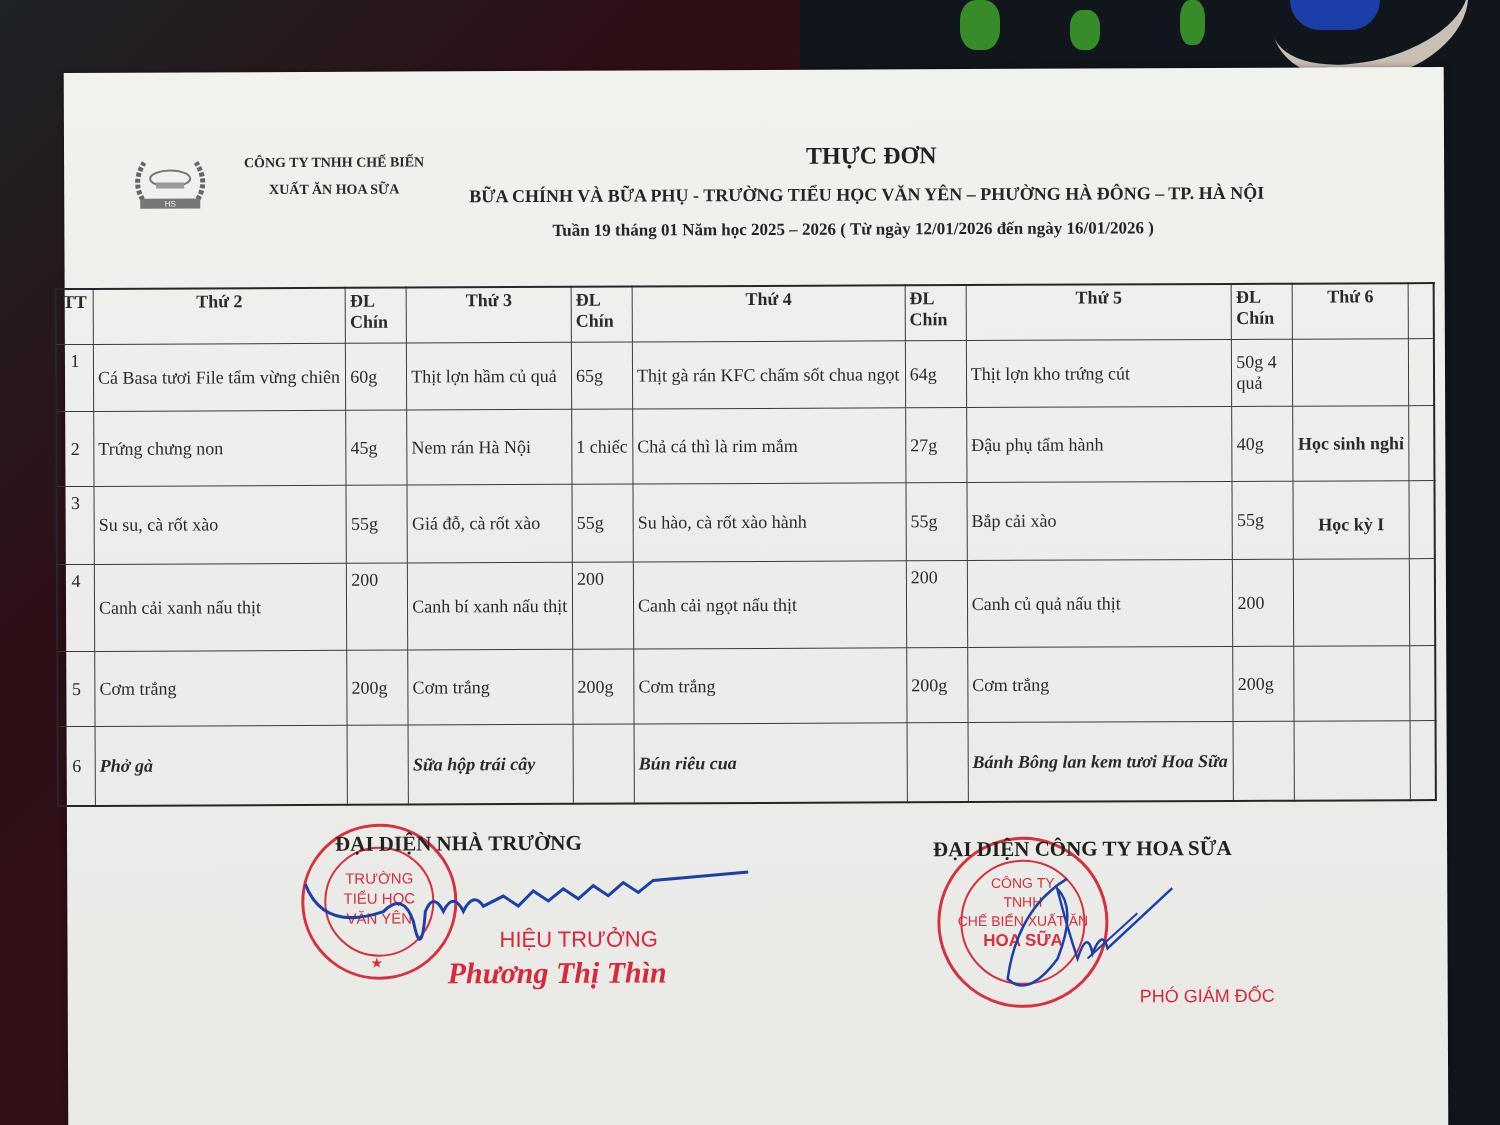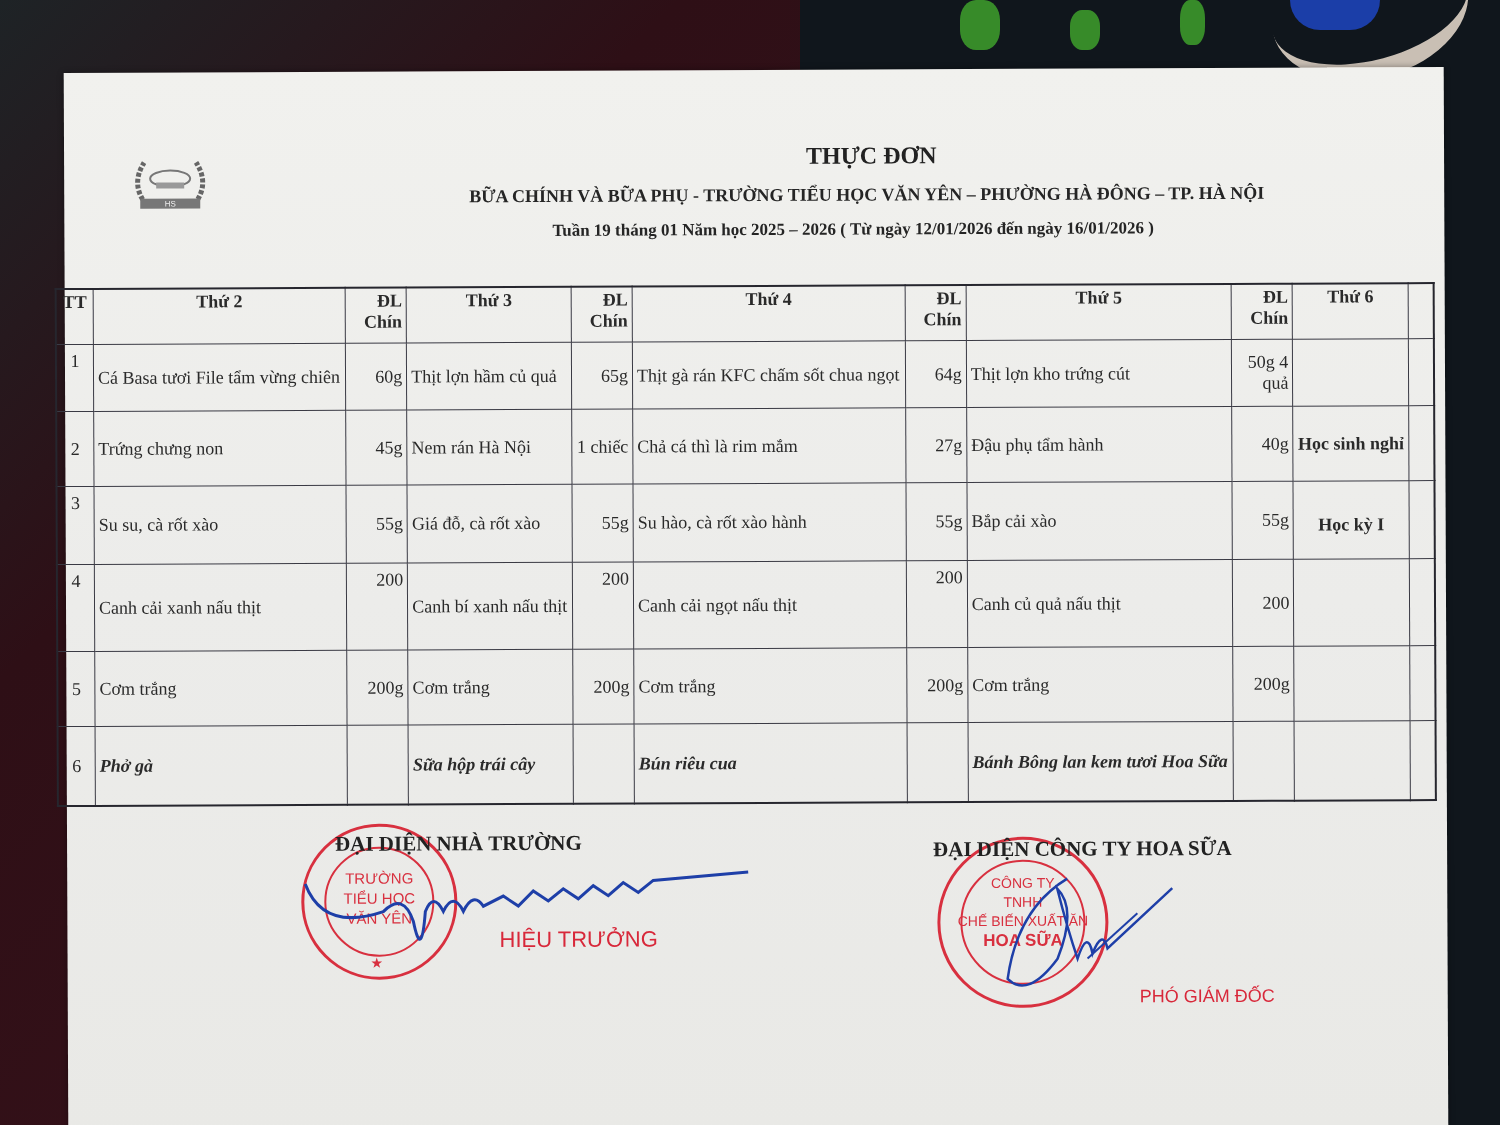--- a/index.html
+++ b/index.html
@@ -35,21 +35,21 @@
     position: absolute; left: -10px; top: 215px; width: 1380px;
     border-collapse: collapse; font-size: 18px; color: #2a2a2a;
   }
   table.menu td, table.menu th {
     border: 1.4px solid #3a3a44; padding: 2px 4px; vertical-align: middle;
   }
   table.menu { border: 2.5px solid #26262e; }
   table.menu th { font-weight: bold; vertical-align: top; height: 50px; }
   .c-tt { width: 28px; text-align: center; }
   .c-dish { text-align: left; }
-  .c-qty { width: 52px; text-align: right; }
+  .c-qty { width: 52px; text-align: left; }
   .c-extra { width: 16px; }
   .r1 td { height: 58px; }
   .r2 td { height: 70px; }
   .r3 td { height: 52px; }
   .r4 td { height: 78px; }
   .r5 td { height: 70px; }
   .r6 td { height: 74px; }
   .r6 .c-dish { font-style: italic; font-weight: bold; }
   .tt-top { vertical-align: top !important; padding-top: 6px !important; }
   .fri-note { text-align: center; font-weight: bold; }
@@ -79,20 +79,24 @@
 
   <svg class="logo" viewBox="0 0 88 64">
     <path d="M20 50 Q4 30 18 8" stroke="#666" stroke-width="5" fill="none" stroke-dasharray="4 2"></path>
     <path d="M68 50 Q84 30 70 8" stroke="#666" stroke-width="5" fill="none" stroke-dasharray="4 2"></path>
     <ellipse cx="44" cy="24" rx="20" ry="8" fill="none" stroke="#777" stroke-width="2"></ellipse>
     <rect x="30" y="28" width="28" height="6" fill="#999"></rect>
     <rect x="14" y="44" width="60" height="10" fill="#777"></rect>
     <text x="44" y="52" font-size="8" text-anchor="middle" fill="#eee" font-family="Liberation Sans, sans-serif">HS</text>
   </svg>
 
+  <div class="company">
+    <div>CÔNG TY TNHH CHẾ BIẾN</div>
+    <div>XUẤT ĂN HOA SỮA</div>
+  </div>
 
   <div class="title">THỰC ĐƠN</div>
   <div class="subtitle">BỮA CHÍNH VÀ BỮA PHỤ - TRƯỜNG TIỂU HỌC VĂN YÊN – PHƯỜNG HÀ ĐÔNG – TP. HÀ NỘI</div>
   <div class="week">Tuần 19 tháng 01 Năm học 2025 – 2026  ( Từ ngày 12/01/2026 đến ngày 16/01/2026 )</div>
 
   <table class="menu">
     <tbody>
         <tr>
       <th class="c-tt">TT</th>
       <th class="c-dish" style="text-align:center">Thứ 2</th>
@@ -200,20 +204,21 @@
       <div>TIỂU HỌC</div>
       <div>VĂN YÊN</div>
     </div>
     <div style="position:absolute;left:66px;top:128px;font-size:14px;">★</div>
   </div>
   <div class="sig-left-title">ĐẠI DIỆN NHÀ TRƯỜNG</div>
   <svg style="position:absolute;left:236px;top:800px;width:450px;height:90px;" viewBox="0 0 450 90">
     <path d="M2 12 Q20 60 80 40 Q100 20 110 50 Q118 90 122 40 Q130 20 140 40 Q150 20 160 40 Q170 20 180 35 L200 25 L215 35 L230 20 L245 30 L260 18 L275 28 L290 15 L305 25 L320 12 L335 22 L350 10 L445 2" stroke="#1e3fa8" stroke-width="3" fill="none"></path>
   </svg>
   <div class="role" style="left:432px;top:856px;">HIỆU TRƯỞNG</div>
+  <div class="sign-name" style="left:380px;top:885px;">Phương Thị Thìn</div>
 
   <div class="stamp" style="left:870px;top:768px;width:165px;height:165px;">
     <div class="inner" style="left:20px;top:20px;width:121px;height:121px;"></div>
     <div class="stamp-text" style="top:34px;font-size:14px;line-height:19px;">
       <div>CÔNG TY</div>
       <div>TNHH</div>
       <div>CHẾ BIẾN XUẤT ĂN</div>
       <div style="font-weight:bold;font-size:17px;">HOA SỮA</div>
     </div>
   </div>

